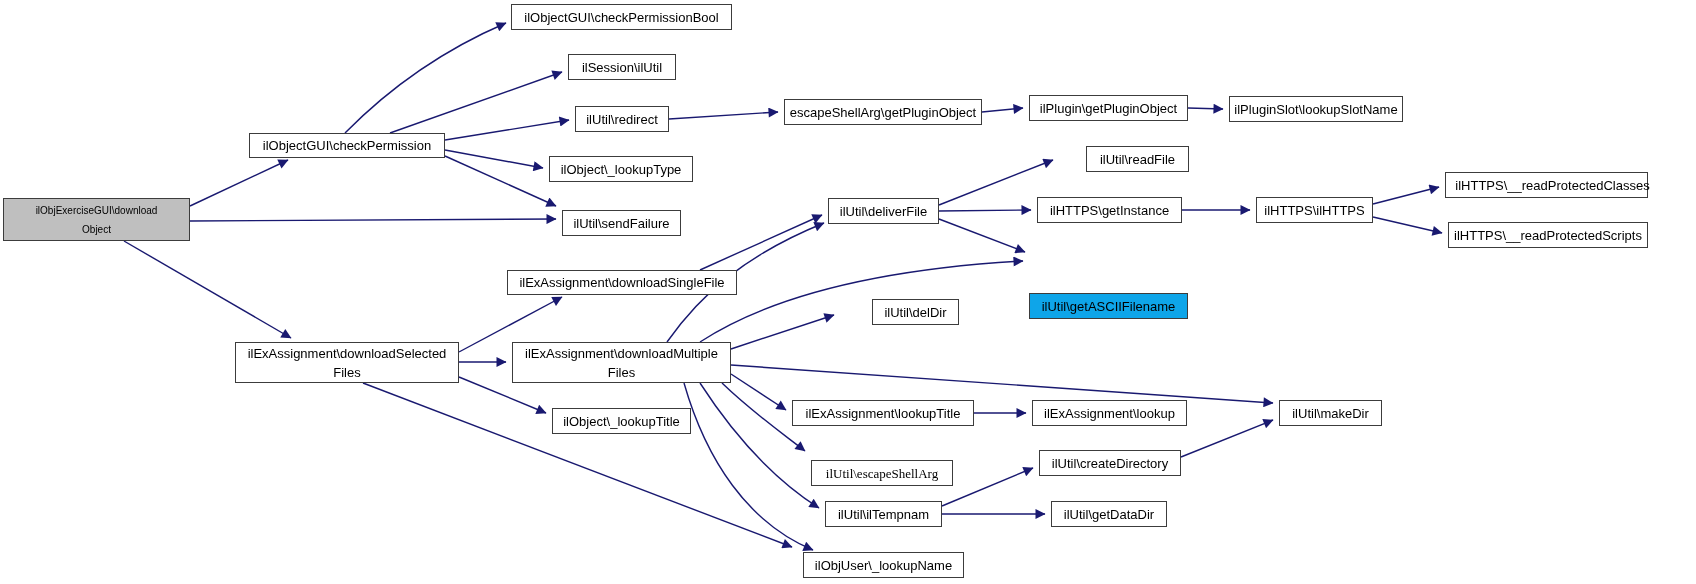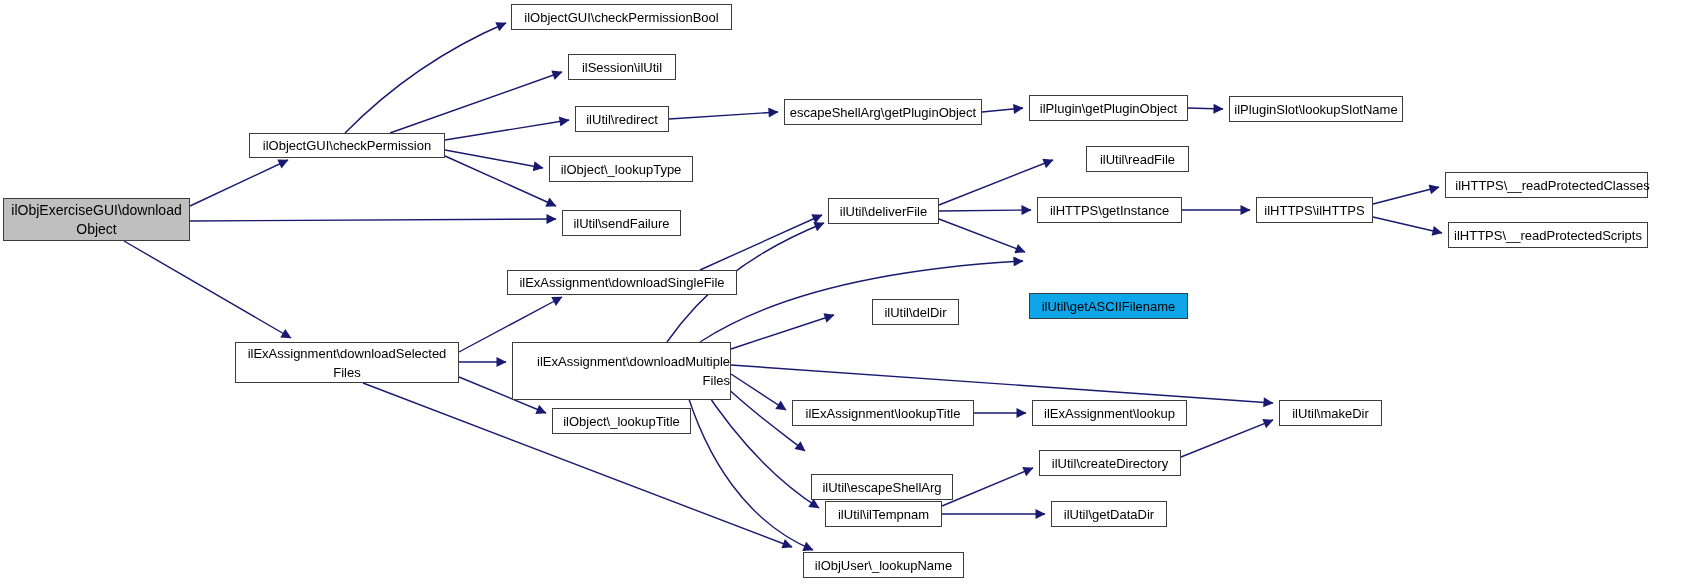--- a/index.html
+++ b/index.html
@@ -24,21 +24,21 @@
     display: flex;
     flex-direction: column;
     align-items: center;
     justify-content: center;
     text-align: center;
     font-size: 13px;
     line-height: 19px;
     white-space: nowrap;
     z-index: 2;
   }
-  .node.root { font-size: 14px; }
+  .node.root { font-size: 10px; }
   .node span { display: block; }
 </style>
 </head>
 <body>
 
 <div class="canvas" style="background: rgb(255, 255, 255);">
   <svg class="edge-layer" xmlns="http://www.w3.org/2000/svg" width="1696" height="584" viewBox="0 0 1696 584">
     <defs>
       <marker id="arrowhead" viewBox="0 0 10 10" refX="9.5" refY="5" markerWidth="14" markerHeight="10" markerUnits="userSpaceOnUse" orient="auto">
         <path d="M 0 0 L 10 5 L 0 10 Z" fill="#191970"></path>
@@ -100,21 +100,21 @@
     </div>
     <div class="node" style="left: 549px; top: 156px; width: 144px; height: 26px; border: 1.5px solid rgb(60, 60, 60); background: rgb(255, 255, 255); color: rgb(0, 0, 0);">
       <span>ilObject\_lookupType</span>
     </div>
     <div class="node" style="left: 562px; top: 210px; width: 119px; height: 26px; border: 1.5px solid rgb(60, 60, 60); background: rgb(255, 255, 255); color: rgb(0, 0, 0);">
       <span>ilUtil\sendFailure</span>
     </div>
     <div class="node" style="left: 507px; top: 270px; width: 230px; height: 25px; border: 1.5px solid rgb(60, 60, 60); background: rgb(255, 255, 255); color: rgb(0, 0, 0);">
       <span>ilExAssignment\downloadSingleFile</span>
     </div>
-    <div class="node" style="left: 512px; top: 342px; width: 219px; height: 58px; border: 1.5px solid rgb(60, 60, 60); background: rgb(255, 255, 255); color: rgb(0, 0, 0); align-items: flex-end;">
+    <div class="node" style="left: 512px; top: 342px; width: 219px; height: 41px; border: 1.5px solid rgb(60, 60, 60); background: rgb(255, 255, 255); color: rgb(0, 0, 0);">
       <span>ilExAssignment\downloadMultiple</span>
       <span>Files</span>
     </div>
     <div class="node" style="left: 235px; top: 342px; width: 224px; height: 41px; border: 1.5px solid rgb(60, 60, 60); background: rgb(255, 255, 255); color: rgb(0, 0, 0);">
       <span>ilExAssignment\downloadSelected</span>
       <span>Files</span>
     </div>
     <div class="node" style="left: 552px; top: 408px; width: 139px; height: 26px; border: 1.5px solid rgb(60, 60, 60); background: rgb(255, 255, 255); color: rgb(0, 0, 0);">
       <span>ilObject\_lookupTitle</span>
     </div>
@@ -123,21 +123,21 @@
     </div>
     <div class="node" style="left: 828px; top: 198px; width: 111px; height: 26px; border: 1.5px solid rgb(60, 60, 60); background: rgb(255, 255, 255); color: rgb(0, 0, 0);">
       <span>ilUtil\deliverFile</span>
     </div>
     <div class="node" style="left: 872px; top: 299px; width: 87px; height: 26px; border: 1.5px solid rgb(60, 60, 60); background: rgb(255, 255, 255); color: rgb(0, 0, 0);">
       <span>ilUtil\delDir</span>
     </div>
     <div class="node" style="left: 792px; top: 400px; width: 182px; height: 26px; border: 1.5px solid rgb(60, 60, 60); background: rgb(255, 255, 255); color: rgb(0, 0, 0);">
       <span>ilExAssignment\lookupTitle</span>
     </div>
-    <div class="node" style="left: 811px; top: 474px; width: 142px; height: 26px; border: 1.5px solid rgb(60, 60, 60); background: rgb(255, 255, 255); color: rgb(0, 0, 0);">
+    <div class="node" style="left: 811px; top: 460px; width: 142px; height: 26px; border: 1.5px solid rgb(60, 60, 60); background: rgb(255, 255, 255); color: rgb(0, 0, 0); font-family: Liberation Serif, serif;">
       <span>ilUtil\escapeShellArg</span>
     </div>
     <div class="node" style="left: 825px; top: 501px; width: 117px; height: 26px; border: 1.5px solid rgb(60, 60, 60); background: rgb(255, 255, 255); color: rgb(0, 0, 0);">
       <span>ilUtil\ilTempnam</span>
     </div>
     <div class="node" style="left: 803px; top: 552px; width: 161px; height: 26px; border: 1.5px solid rgb(60, 60, 60); background: rgb(255, 255, 255); color: rgb(0, 0, 0);">
       <span>ilObjUser\_lookupName</span>
     </div>
     <div class="node" style="left: 1029px; top: 95px; width: 159px; height: 26px; border: 1.5px solid rgb(60, 60, 60); background: rgb(255, 255, 255); color: rgb(0, 0, 0);">
       <span>ilPlugin\getPluginObject</span>

